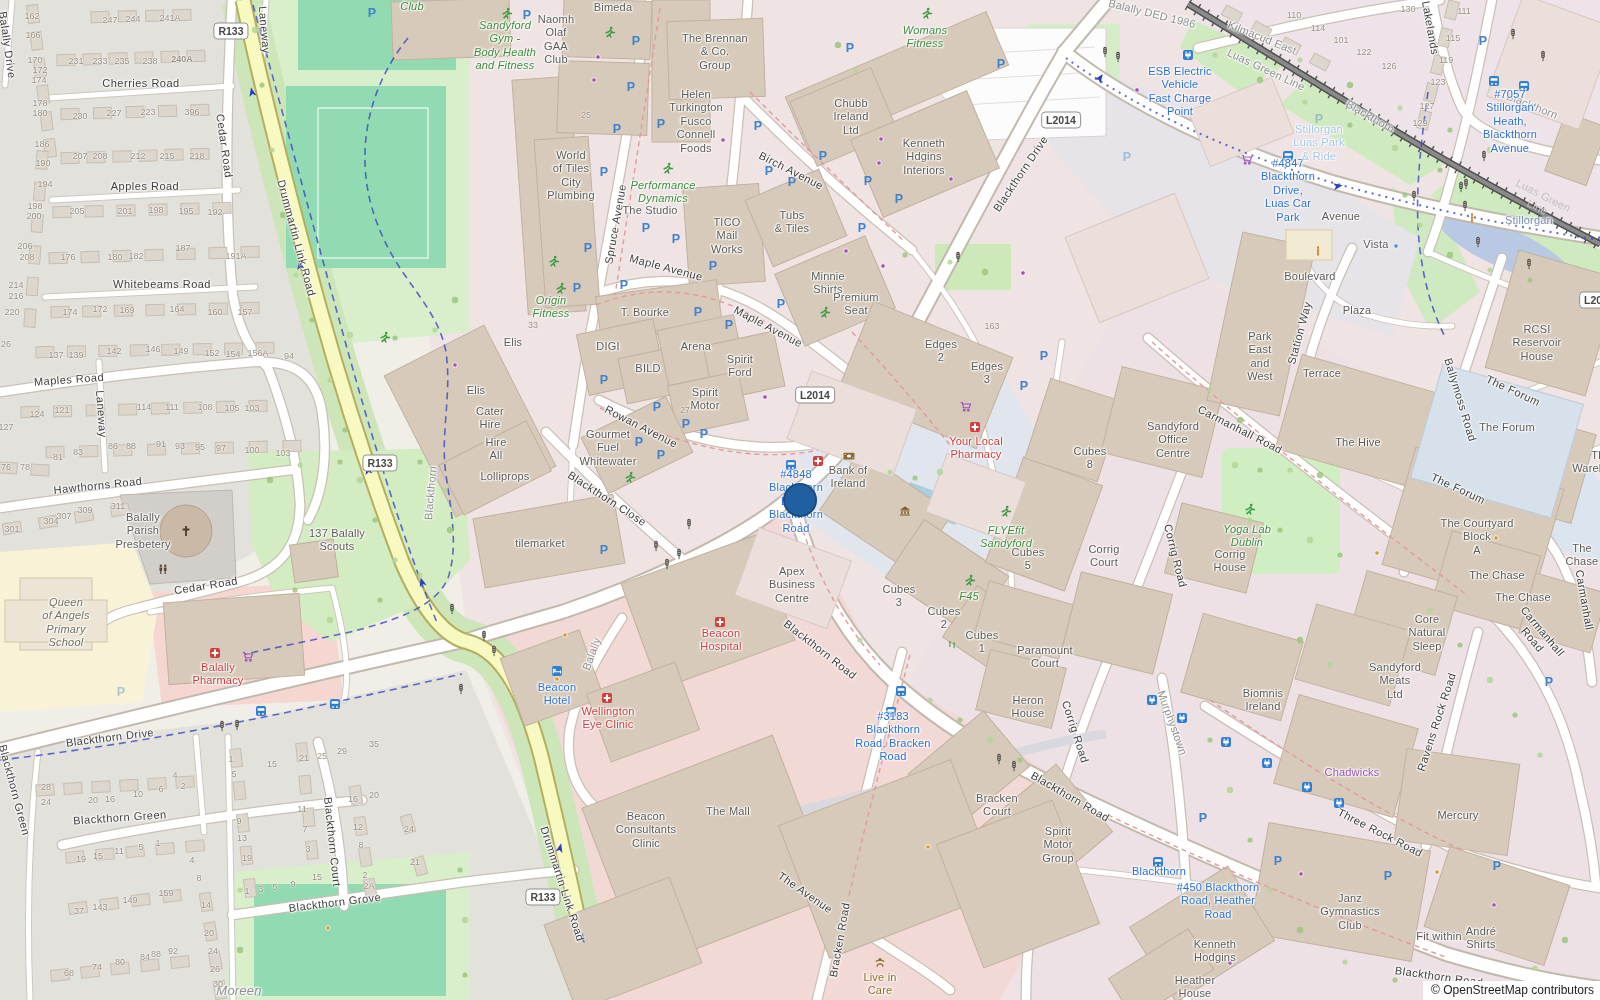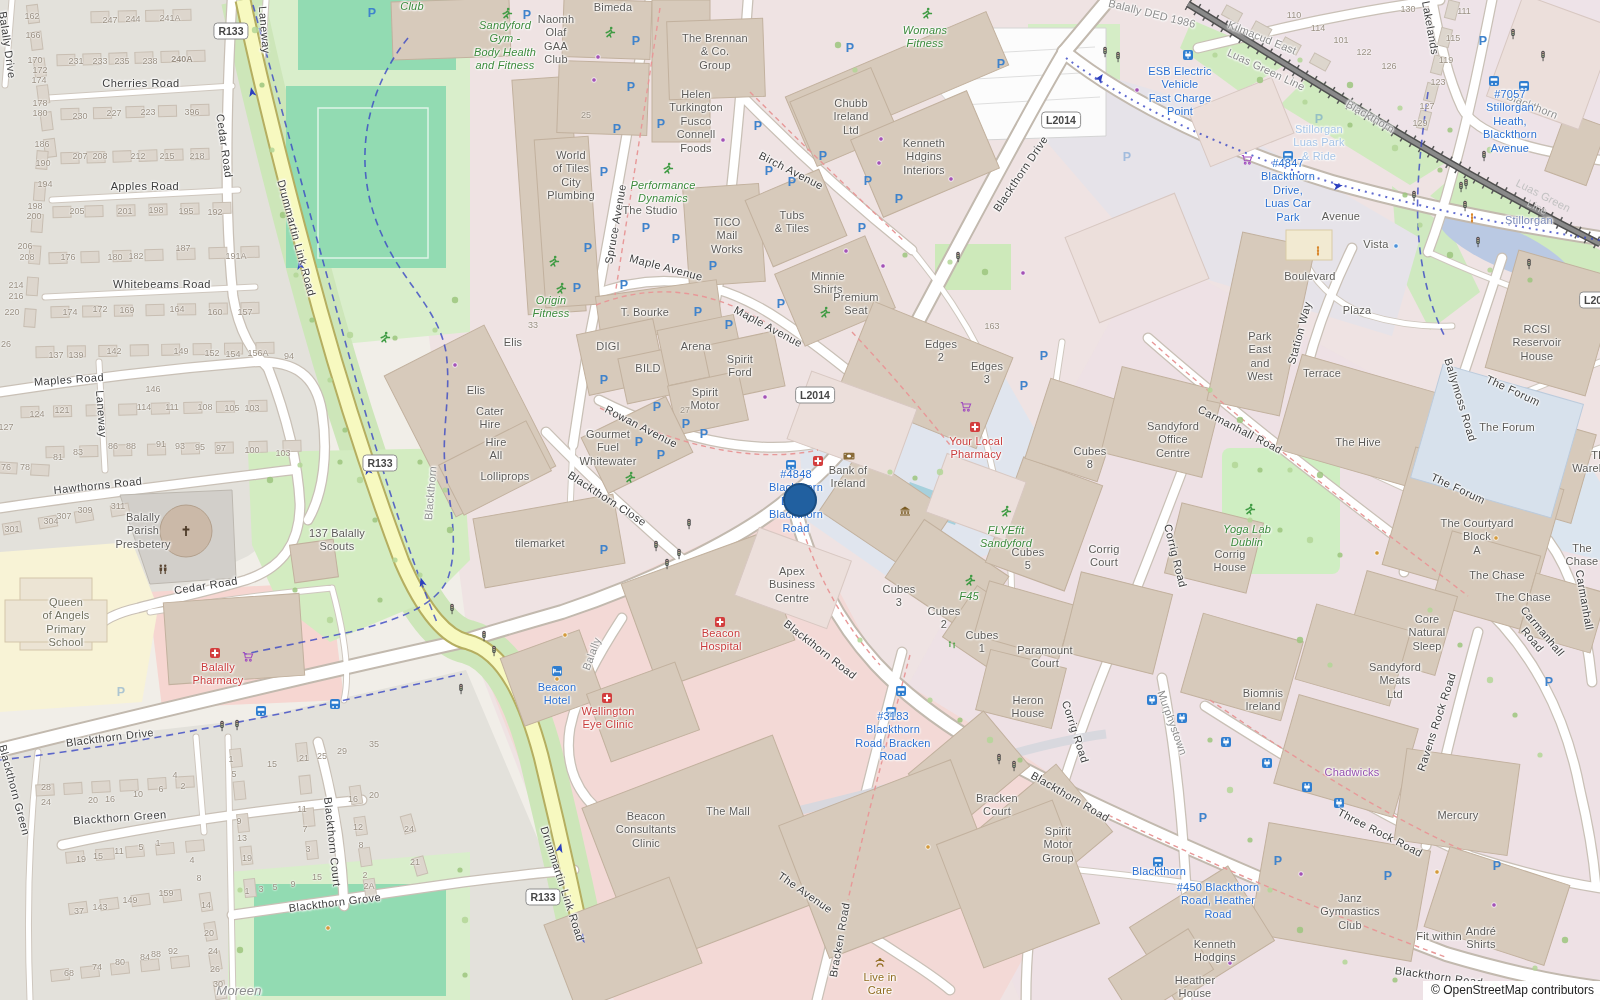--- a/index.html
+++ b/index.html
@@ -15,21 +15,21 @@
   .c-green{color:#3c8a3c;font-style:italic}
   .c-red{color:#c93c3c}
   .c-blue{color:#2a6fd1}
   .c-fblue{color:#a7c4e6}
   .c-purple{color:#9450ad}
   .c-olive{color:#8f6b1e}
   .c-station{color:#7b8ab8}
   .c-loc{color:#8d8d8d}
   .c-ital{color:#8d8d8d;font-style:italic;font-size:13px}
   .c-rail{color:#c2c2c2;text-shadow:none}
-  .c-school{color:#71705e;}
+  .c-school{color:#71705e;font-style:italic}
   .hn{font-size:9px;color:#9a9083;letter-spacing:0;text-shadow:0 0 2px #fff,0 0 2px #fff}
   .shield{position:absolute;transform:translate(-50%,-50%);background:#fff;border:1.5px solid #8f8f8f;border-radius:4px;
           padding:0 4px;font-size:10.5px;font-weight:bold;color:#474747;line-height:15px;white-space:nowrap}
   #marker{position:absolute;border-radius:50%;box-sizing:border-box}
   .attribution{position:absolute;right:0;bottom:0;background:rgba(255,255,255,.95);padding:2px 6px 3px 8px;font-size:12px;color:#222}
 </style>
 </head>
 <body>
 
 <div id="map">
@@ -1103,21 +1103,21 @@
       <div class="lbl hn" style="left: 34px; top: 216px; transform: translate(-50%, -50%);">200</div>
       <div class="lbl hn" style="left: 25px; top: 246px; transform: translate(-50%, -50%);">206</div>
       <div class="lbl hn" style="left: 27px; top: 257px; transform: translate(-50%, -50%);">208</div>
       <div class="lbl hn" style="left: 16px; top: 285px; transform: translate(-50%, -50%);">214</div>
       <div class="lbl hn" style="left: 16px; top: 296px; transform: translate(-50%, -50%);">216</div>
       <div class="lbl hn" style="left: 12px; top: 312px; transform: translate(-50%, -50%);">220</div>
       <div class="lbl hn" style="left: 6px; top: 344px; transform: translate(-50%, -50%);">26</div>
       <div class="lbl hn" style="left: 56px; top: 355px; transform: translate(-50%, -50%);">137</div>
       <div class="lbl hn" style="left: 76px; top: 355px; transform: translate(-50%, -50%);">139</div>
       <div class="lbl hn" style="left: 114px; top: 351px; transform: translate(-50%, -50%);">142</div>
-      <div class="lbl hn" style="left: 153px; top: 349px; transform: translate(-50%, -50%); margin-top: 40px;">146</div>
+      <div class="lbl hn" style="left: 153px; top: 349px; transform: translate(-50%, -50%);">146</div>
       <div class="lbl hn" style="left: 181px; top: 351px; transform: translate(-50%, -50%);">149</div>
       <div class="lbl hn" style="left: 212px; top: 353px; transform: translate(-50%, -50%);">152</div>
       <div class="lbl hn" style="left: 233px; top: 354px; transform: translate(-50%, -50%);">154</div>
       <div class="lbl hn" style="left: 258px; top: 353px; transform: translate(-50%, -50%);">156A</div>
       <div class="lbl hn" style="left: 37px; top: 414px; transform: translate(-50%, -50%);">124</div>
       <div class="lbl hn" style="left: 62px; top: 410px; transform: translate(-50%, -50%);">121</div>
       <div class="lbl hn" style="left: 6px; top: 427px; transform: translate(-50%, -50%);">127</div>
       <div class="lbl hn" style="left: 144px; top: 407px; transform: translate(-50%, -50%);">114</div>
       <div class="lbl hn" style="left: 172px; top: 407px; transform: translate(-50%, -50%);">111</div>
       <div class="lbl hn" style="left: 205px; top: 407px; transform: translate(-50%, -50%);">108</div>

